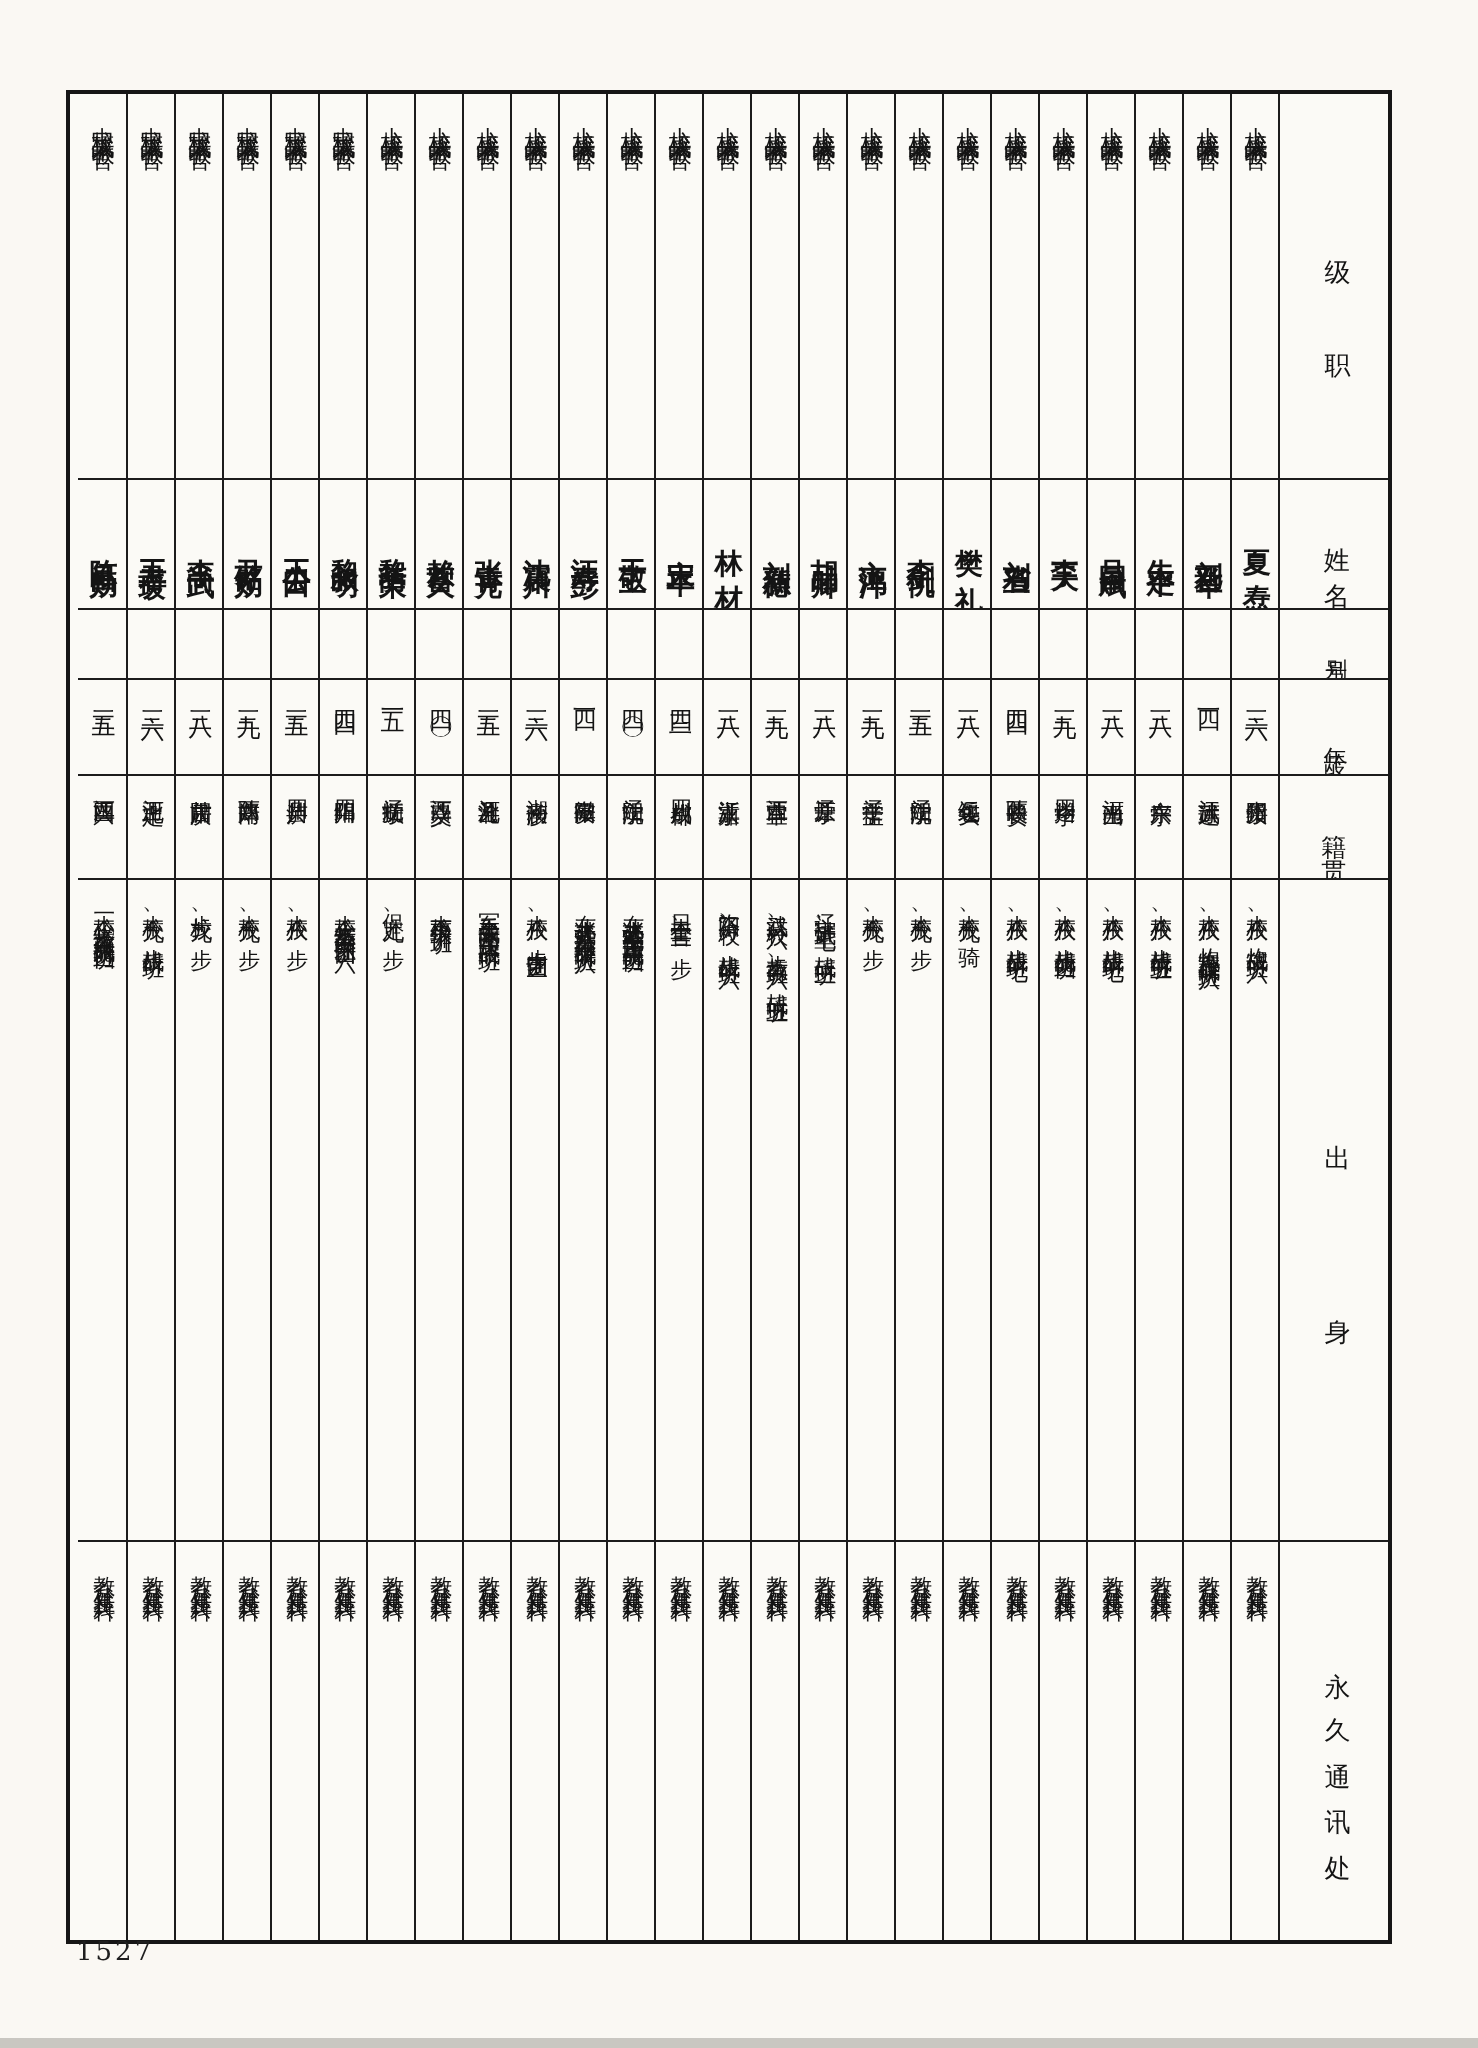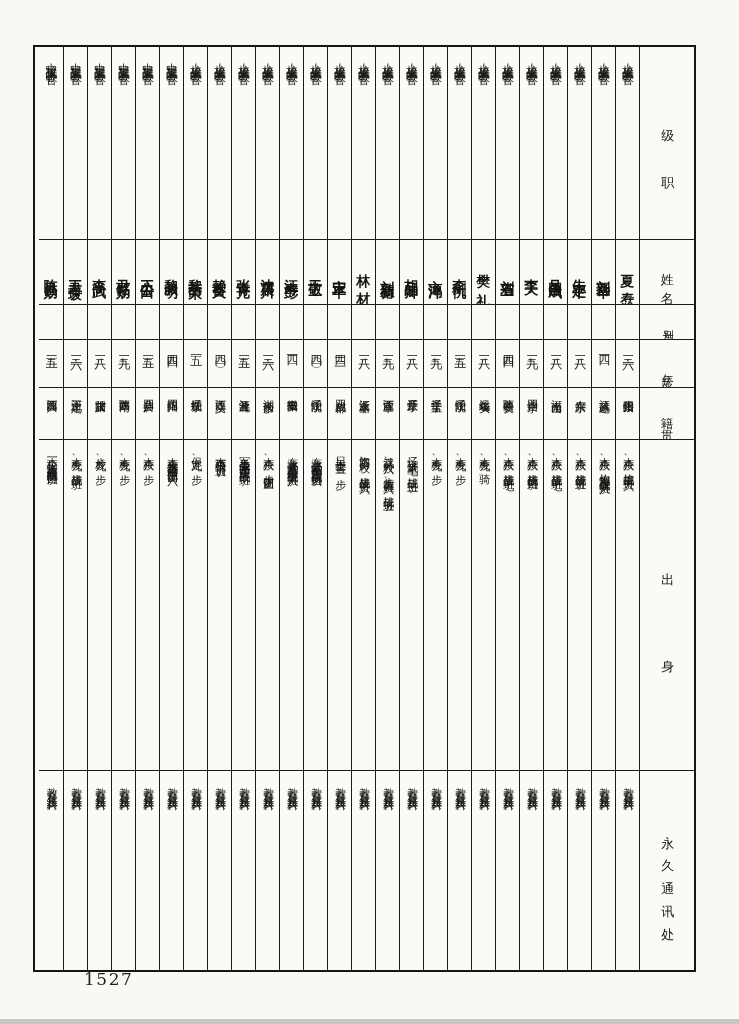--- a/index.html
+++ b/index.html
@@ -33,21 +33,21 @@
   .hcell{align-items:center;}
   .hcell .vtext{font-size:13px;font-weight:400;}
   .h-rank .vtext{letter-spacing:48px;padding-top:48px;}
   .h-name .vtext{letter-spacing:18px;padding-top:18px;}
   .h-alias .vtext{font-size:11px;letter-spacing:1px;}
   .h-age .vtext{font-size:12px;letter-spacing:3px;}
   .h-native .vtext{letter-spacing:13px;padding-top:13px;font-size:12.5px;}
   .h-origin .vtext{letter-spacing:87px;padding-top:87px;}
   .h-addr .vtext{letter-spacing:23px;padding-top:23px;}
   #pageno{position:absolute;left:38px;top:969px;font-family:"DejaVu Serif",serif;
-          font-size:17px;letter-spacing:1.5px;color:#1f1f1f;margin-left:46px;}
+          font-size:13px;letter-spacing:1.5px;color:#1f1f1f;}
   #scan-edge{position:absolute;left:0;bottom:0;width:100%;height:5px;background:#c9c7c1;}
 </style>
 </head>
 <body>
 
 <div id="page">
 
   <div id="roster">
 
     <div class="col header">

